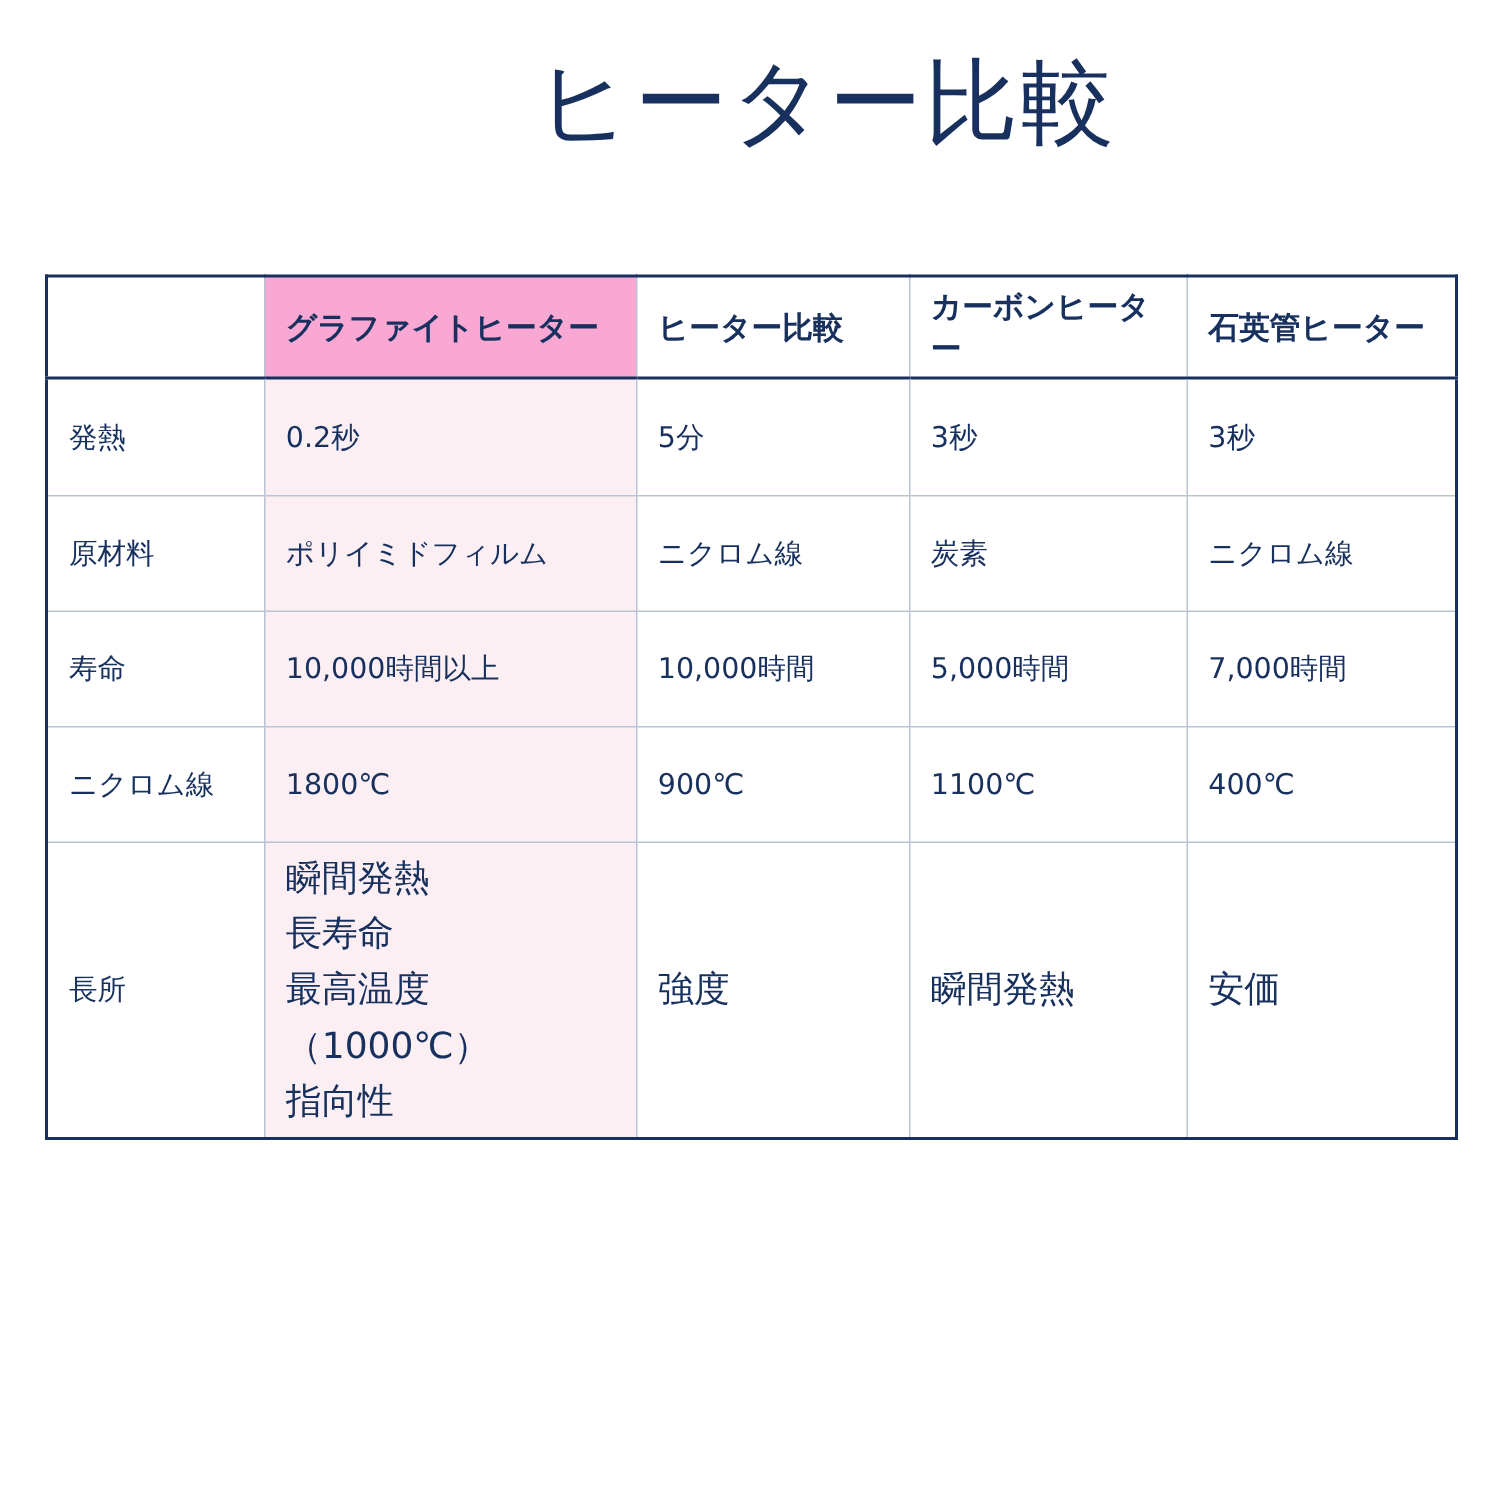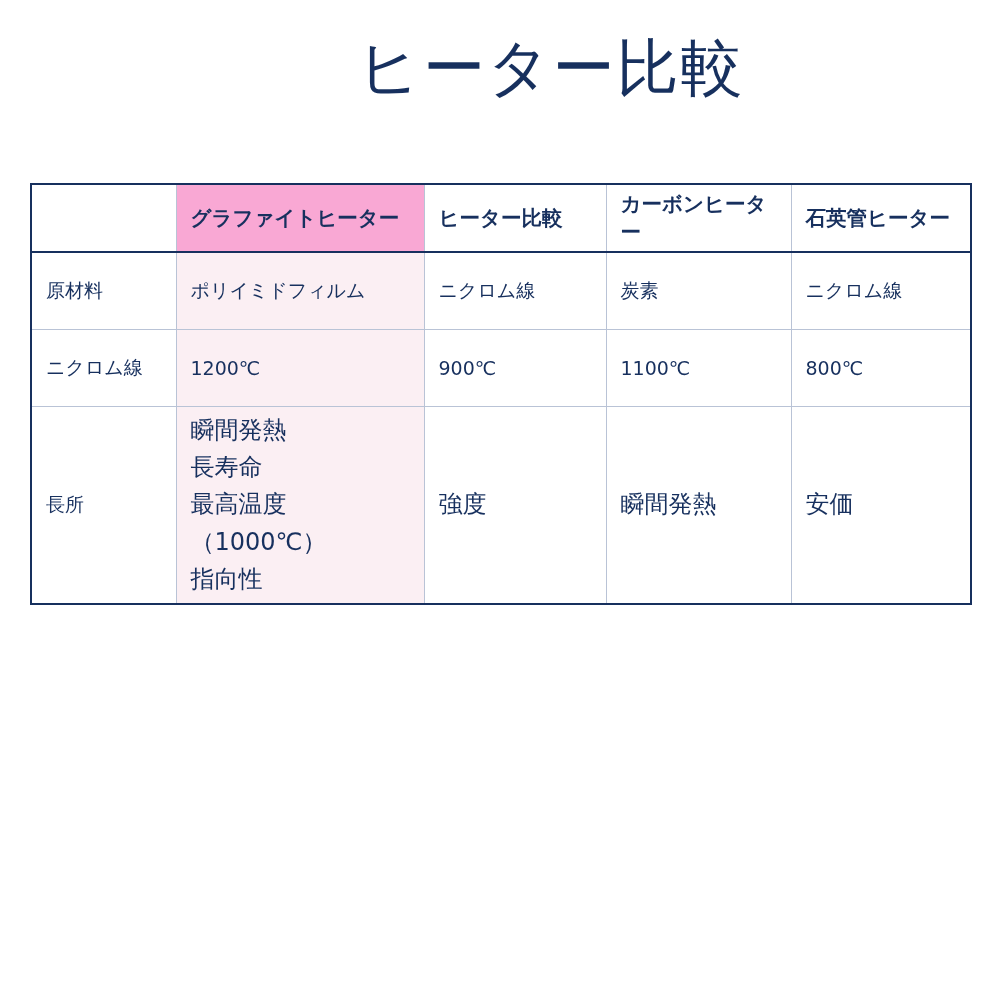--- a/index.html
+++ b/index.html
@@ -135,38 +135,52 @@
       </colgroup>
       <tbody>
         <tr class="head">
           <th class="corner"></th>
           <th class="highlight-col">グラファイトヒーター</th>
           <th>ヒーター比較</th>
           <th>カーボンヒーター</th>
           <th>石英管ヒーター</th>
         </tr>
 
+        <tr class="r-hatsunetsu">
+          <td class="rowlabel">発熱</td>
+          <td class="highlight-col">0.2秒</td>
+          <td>5分</td>
+          <td>3秒</td>
+          <td>3秒</td>
+        </tr>
 
 
         <tr class="r-zairyo">
           <td class="rowlabel">原材料</td>
           <td class="highlight-col">ポリイミドフィルム</td>
           <td>ニクロム線</td>
           <td>炭素</td>
           <td>ニクロム線</td>
         </tr>
 
+        <tr class="r-jumyo">
+          <td class="rowlabel">寿命</td>
+          <td class="highlight-col">10,000時間以上</td>
+          <td>10,000時間</td>
+          <td>5,000時間</td>
+          <td>7,000時間</td>
+        </tr>
 
 
         <tr class="r-saiko">
           <td class="rowlabel">ニクロム線</td>
-          <td class="highlight-col">1200℃</td>
+          <td class="highlight-col">1800℃</td>
           <td>900℃</td>
           <td>1100℃</td>
-          <td>800℃</td>
+          <td>400℃</td>
         </tr>
 
         <tr class="r-chosho">
           <td class="rowlabel">長所</td>
           <td class="highlight-col multiline">
               <span class="cellline">瞬間発熱</span>
               <span class="cellline">長寿命</span>
               <span class="cellline">最高温度（1000℃）</span>
               <span class="cellline">指向性</span>
             </td>

